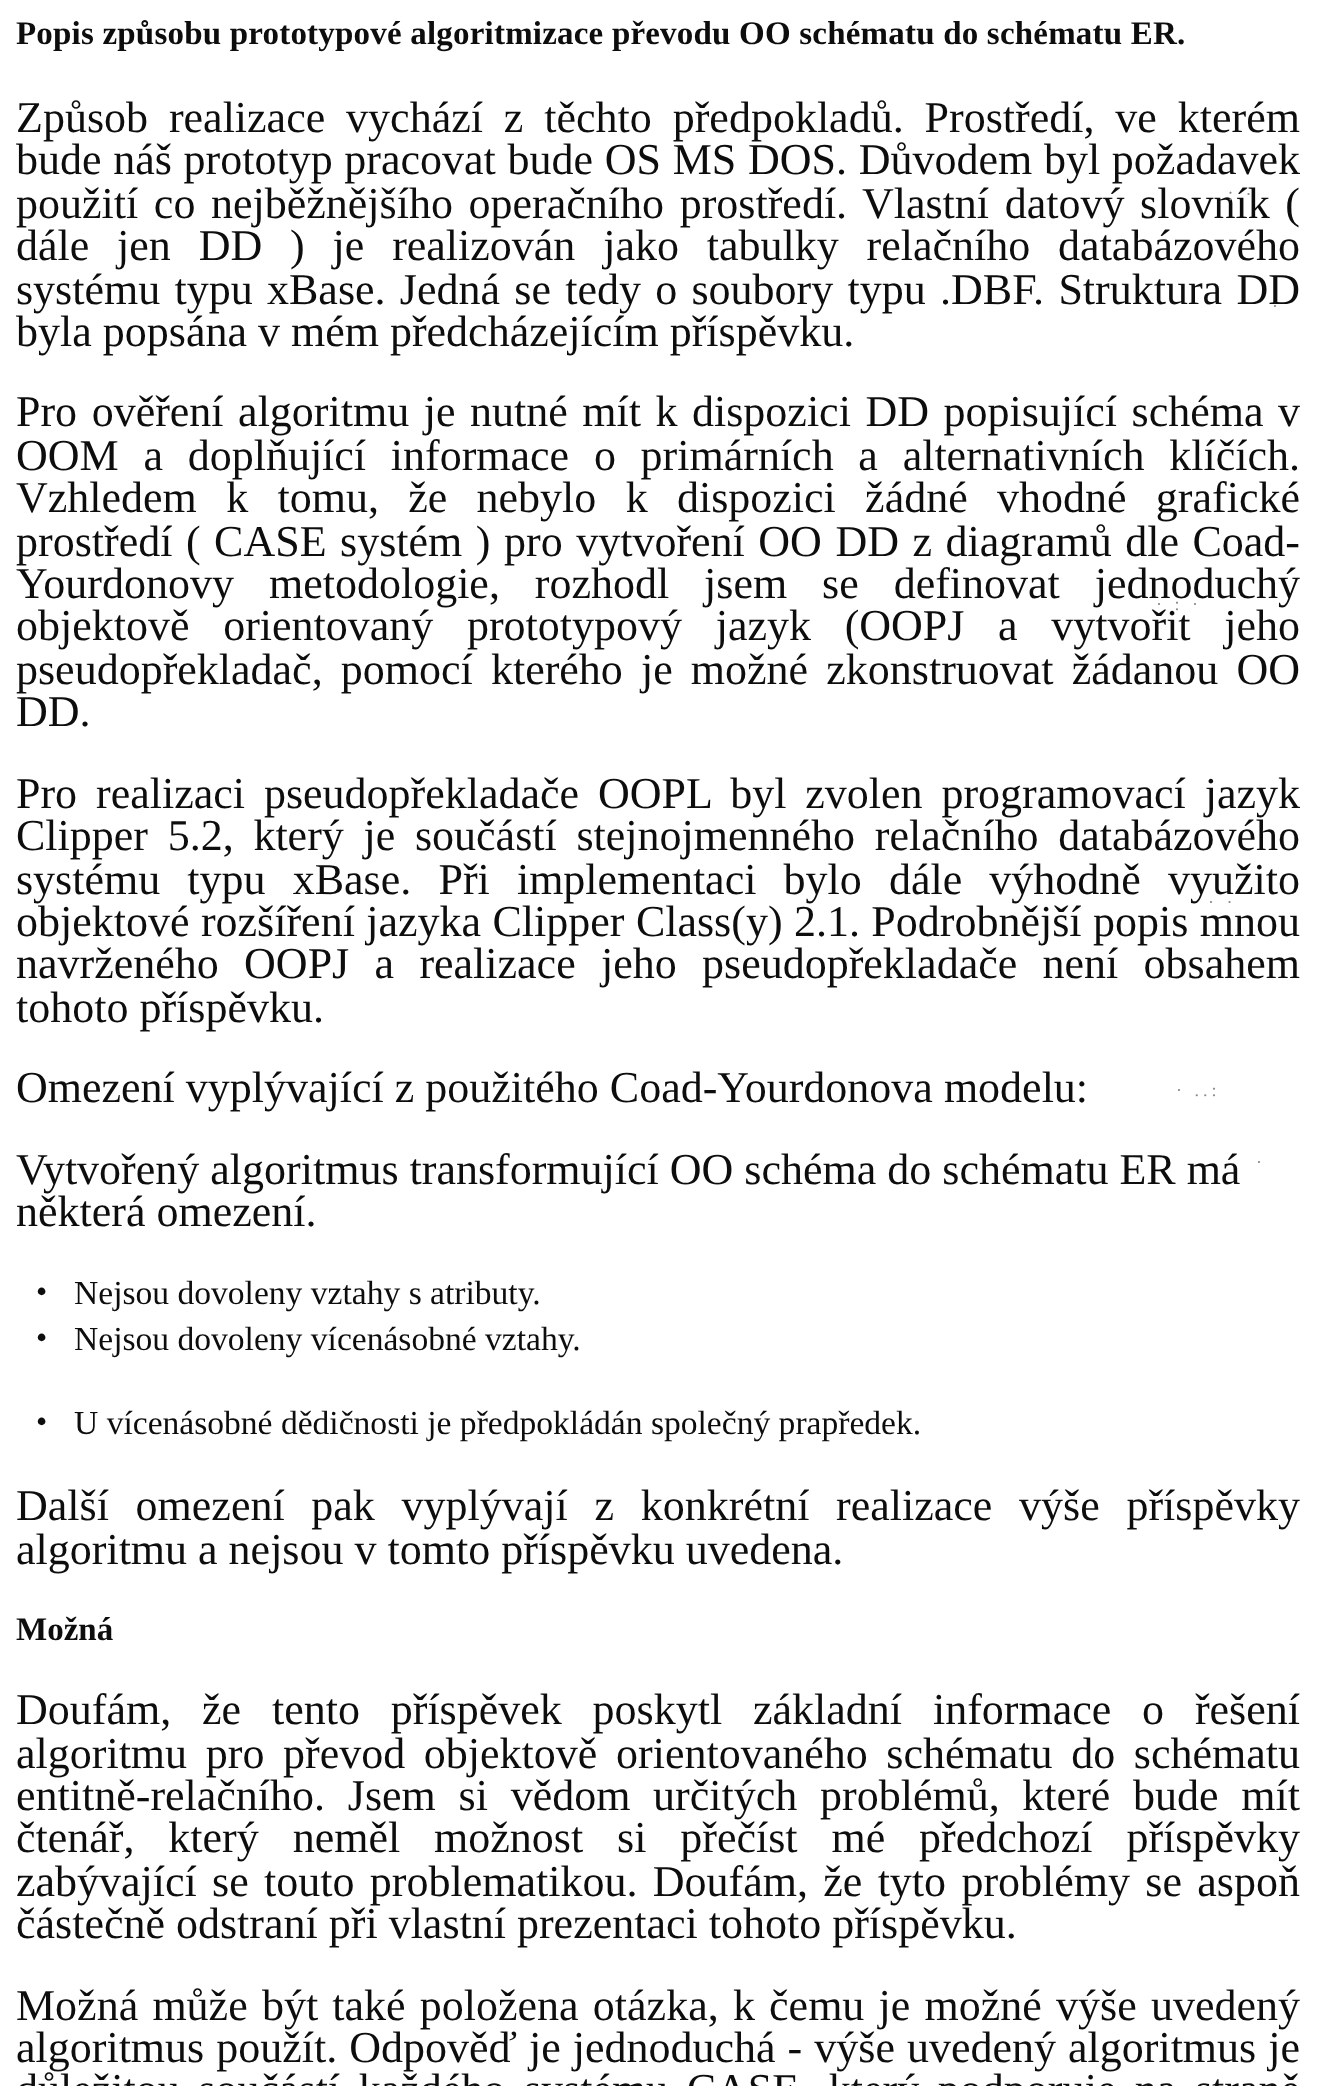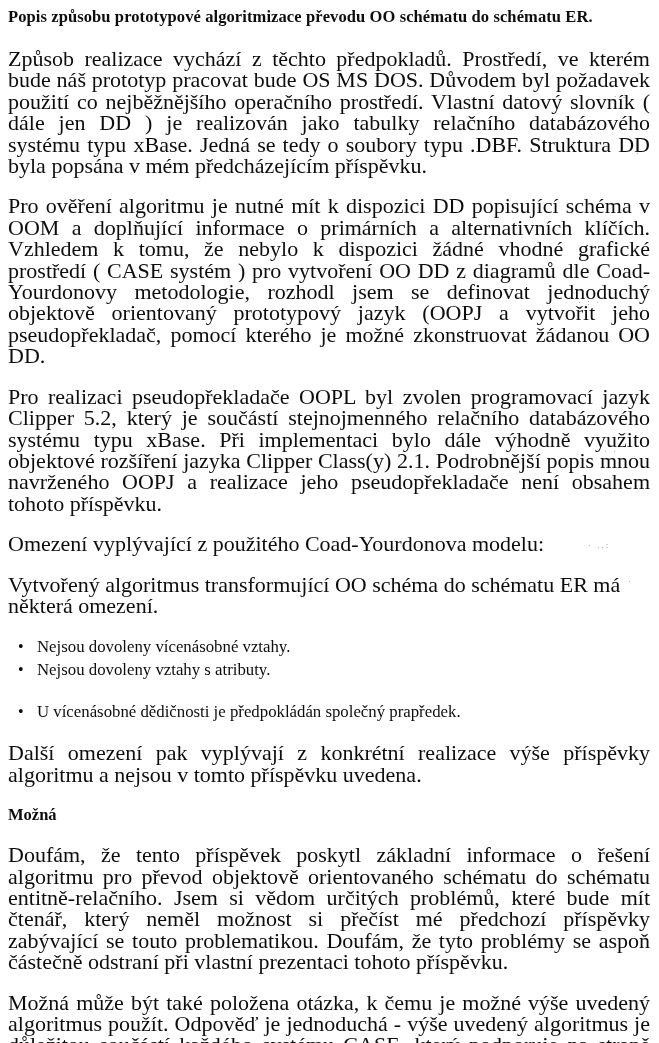--- a/index.html
+++ b/index.html
@@ -84,22 +84,22 @@
   <p class="para">Pro ověření algoritmu je nutné mít k dispozici DD popisující schéma v OOM a doplňující informace o primárních a alternativních klíčích. Vzhledem k tomu, že nebylo k dispozici žádné vhodné grafické prostředí ( CASE systém ) pro vytvoření OO DD z diagramů dle Coad-Yourdonovy metodologie, rozhodl jsem se definovat jednoduchý objektově orientovaný prototypový jazyk (OOPJ a vytvořit jeho pseudopřekladač, pomocí kterého je možné zkonstruovat žádanou OO DD.</p>
 
   <p class="para">Pro realizaci pseudopřekladače OOPL byl zvolen programovací jazyk Clipper 5.2, který je součástí stejnojmenného relačního databázového systému typu xBase. Při implementaci bylo dále výhodně využito objektové rozšíření jazyka Clipper Class(y) 2.1. Podrobnější popis mnou navrženého OOPJ a realizace jeho pseudopřekladače není obsahem tohoto příspěvku.</p>
 
 
   <p class="para no-justify">Omezení vyplývající z použitého Coad-Yourdonova modelu:</p>
 
   <p class="para no-justify">Vytvořený algoritmus transformující OO schéma do schématu ER má některá omezení.</p>
 
   <ul class="bullets">
+    <li>Nejsou dovoleny vztahy s atributy.</li>
     <li>Nejsou dovoleny vícenásobné vztahy.</li>
-    <li>Nejsou dovoleny vztahy s atributy.</li>
   </ul>
 
 
   <ul class="bullets">
     <li>U vícenásobné dědičnosti je předpokládán společný prapředek.</li>
   </ul>
 
   <p class="para">Další omezení pak vyplývají z konkrétní realizace výše příspěvky algoritmu a nejsou v tomto příspěvku uvedena.</p>
 
   <h2 class="section-heading">Možná</h2>

